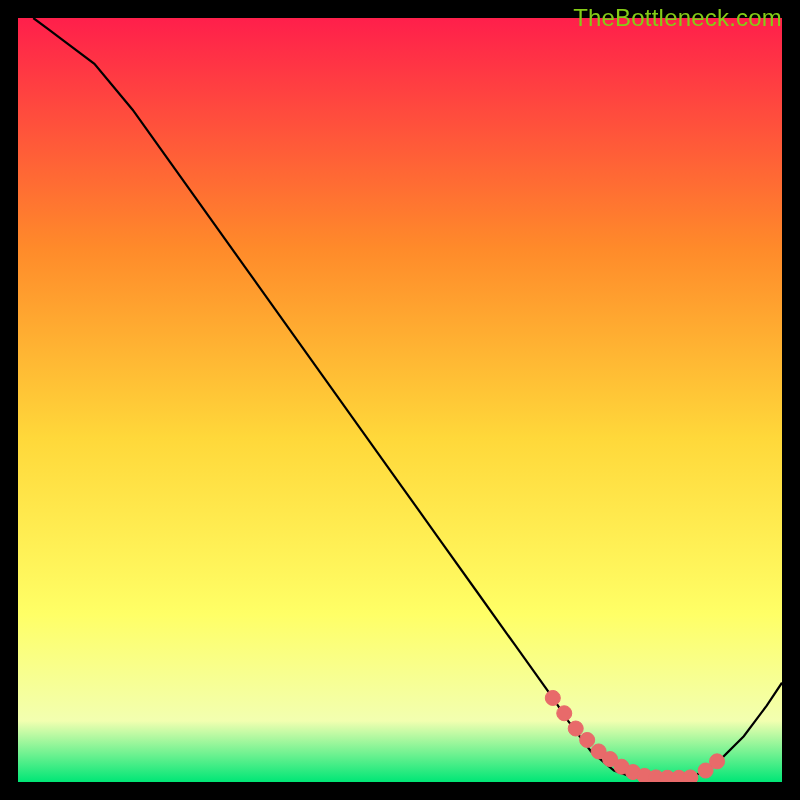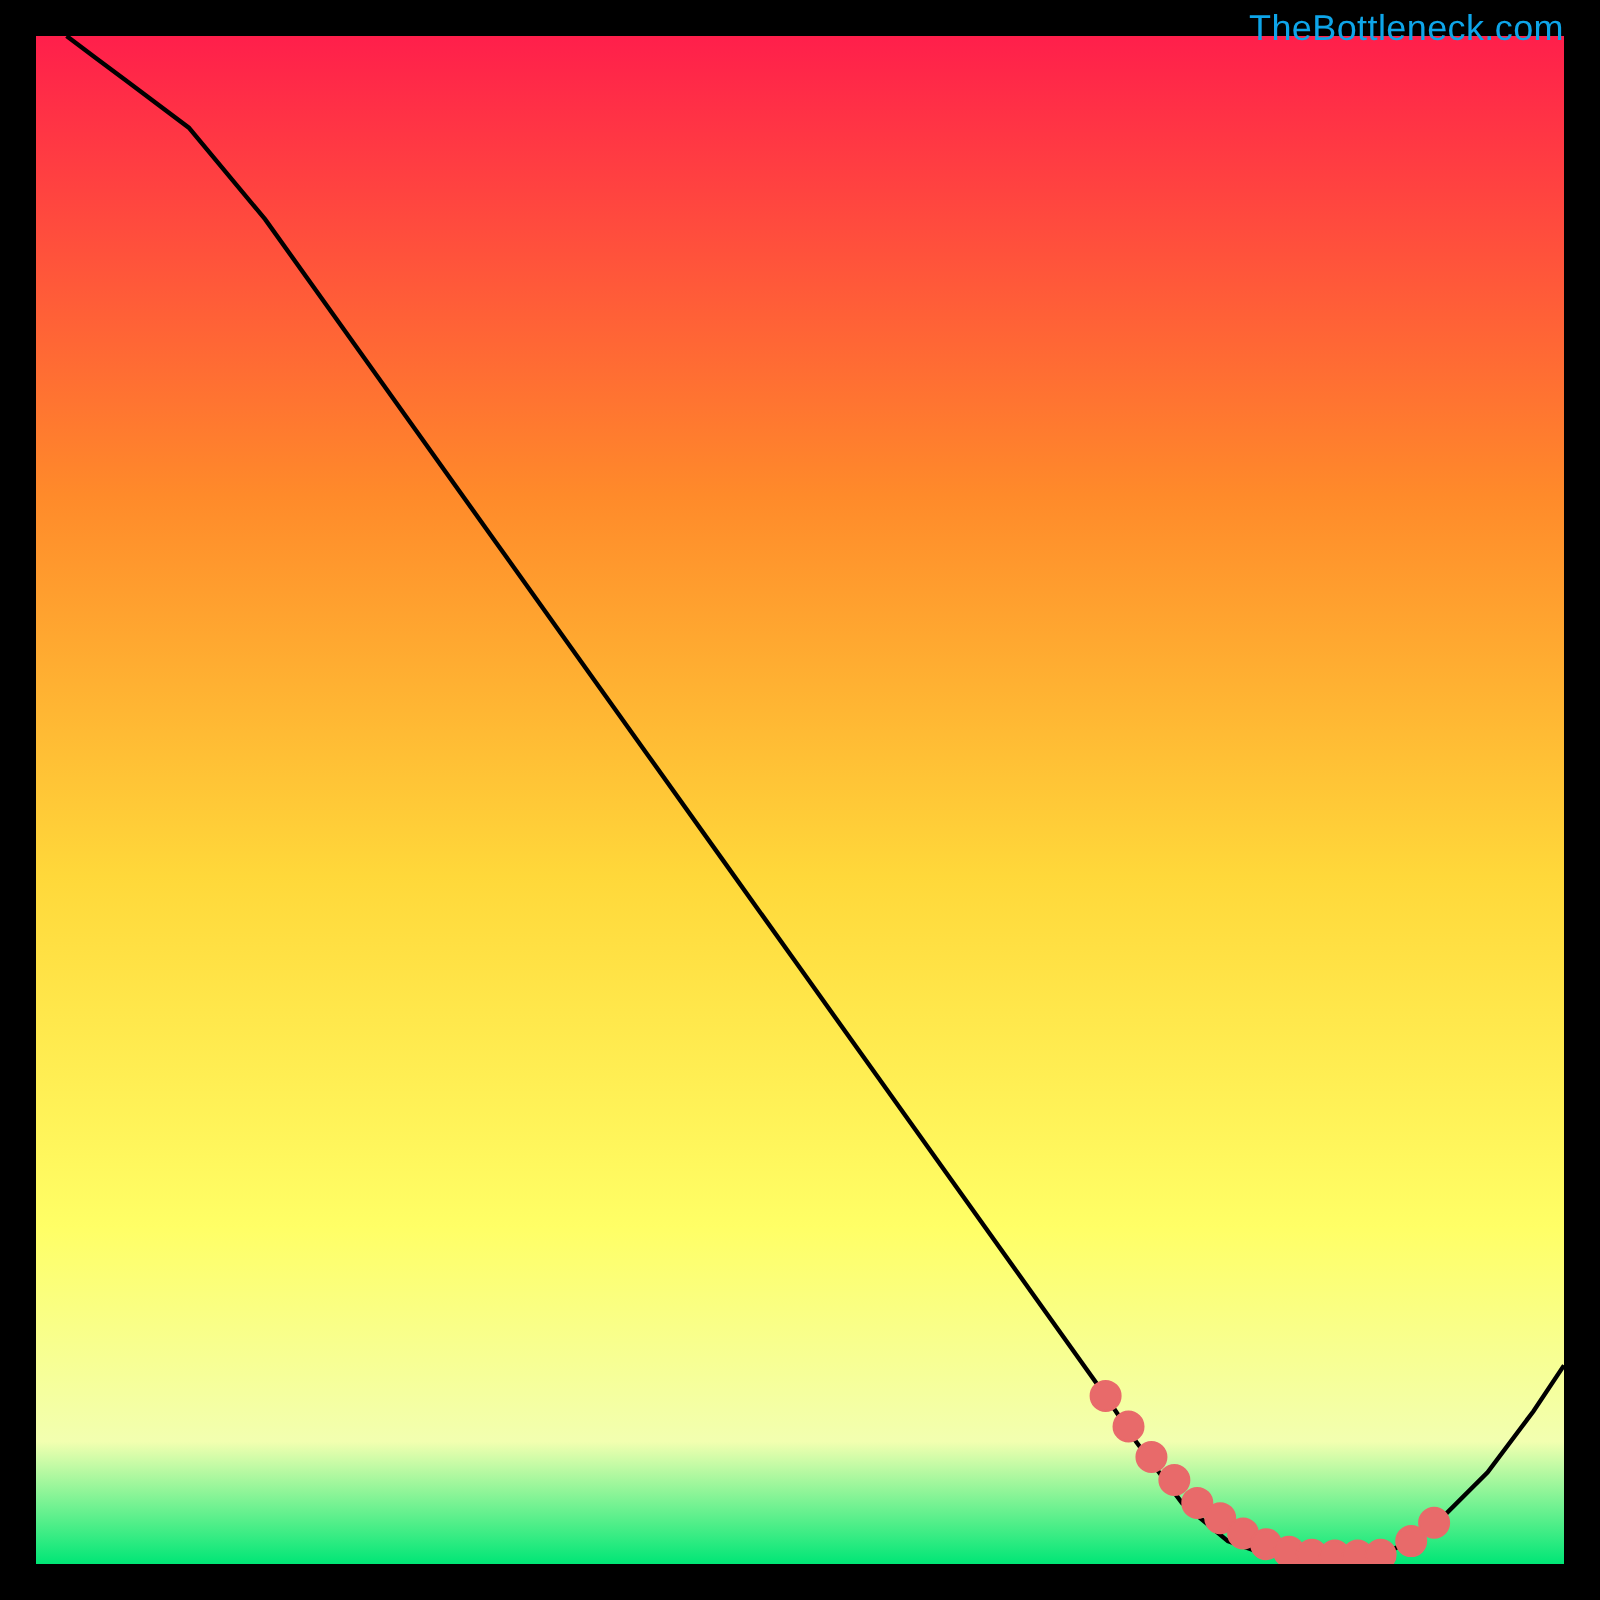--- a/index.html
+++ b/index.html
@@ -1,18 +1,18 @@
 <!DOCTYPE html>
 <html><head>
 <meta charset="utf-8">
 <style>
   * { margin: 0; padding: 0; box-sizing: border-box; }
   body { width: 800px; height: 800px; background: #000; position: relative; font-family: Arial, sans-serif; }
   .chart-wrap { position: absolute; left: 18px; top: 18px; width: 764px; height: 764px; }
-  .watermark { position: absolute; right: 18px; top: 4px; color: #0ea5e9; font-size: 18px; font-weight: 500; letter-spacing: 0.2px; }
+  .watermark { position: absolute; right: 18px; top: 4px; color: #84cc16; font-size: 24px; font-weight: 500; letter-spacing: 0.2px; }
   svg { display: block; }
 </style>
 </head>
 <body>
 
 <div class="chart-wrap">
   <svg id="chartsvg" width="764" height="764" viewBox="0 0 764 764">
     <defs>
       <linearGradient id="bg-grad" x1="0" y1="0" x2="0" y2="1">
         <stop id="g0" offset="0%" stop-color="#ff1f4b"></stop>

